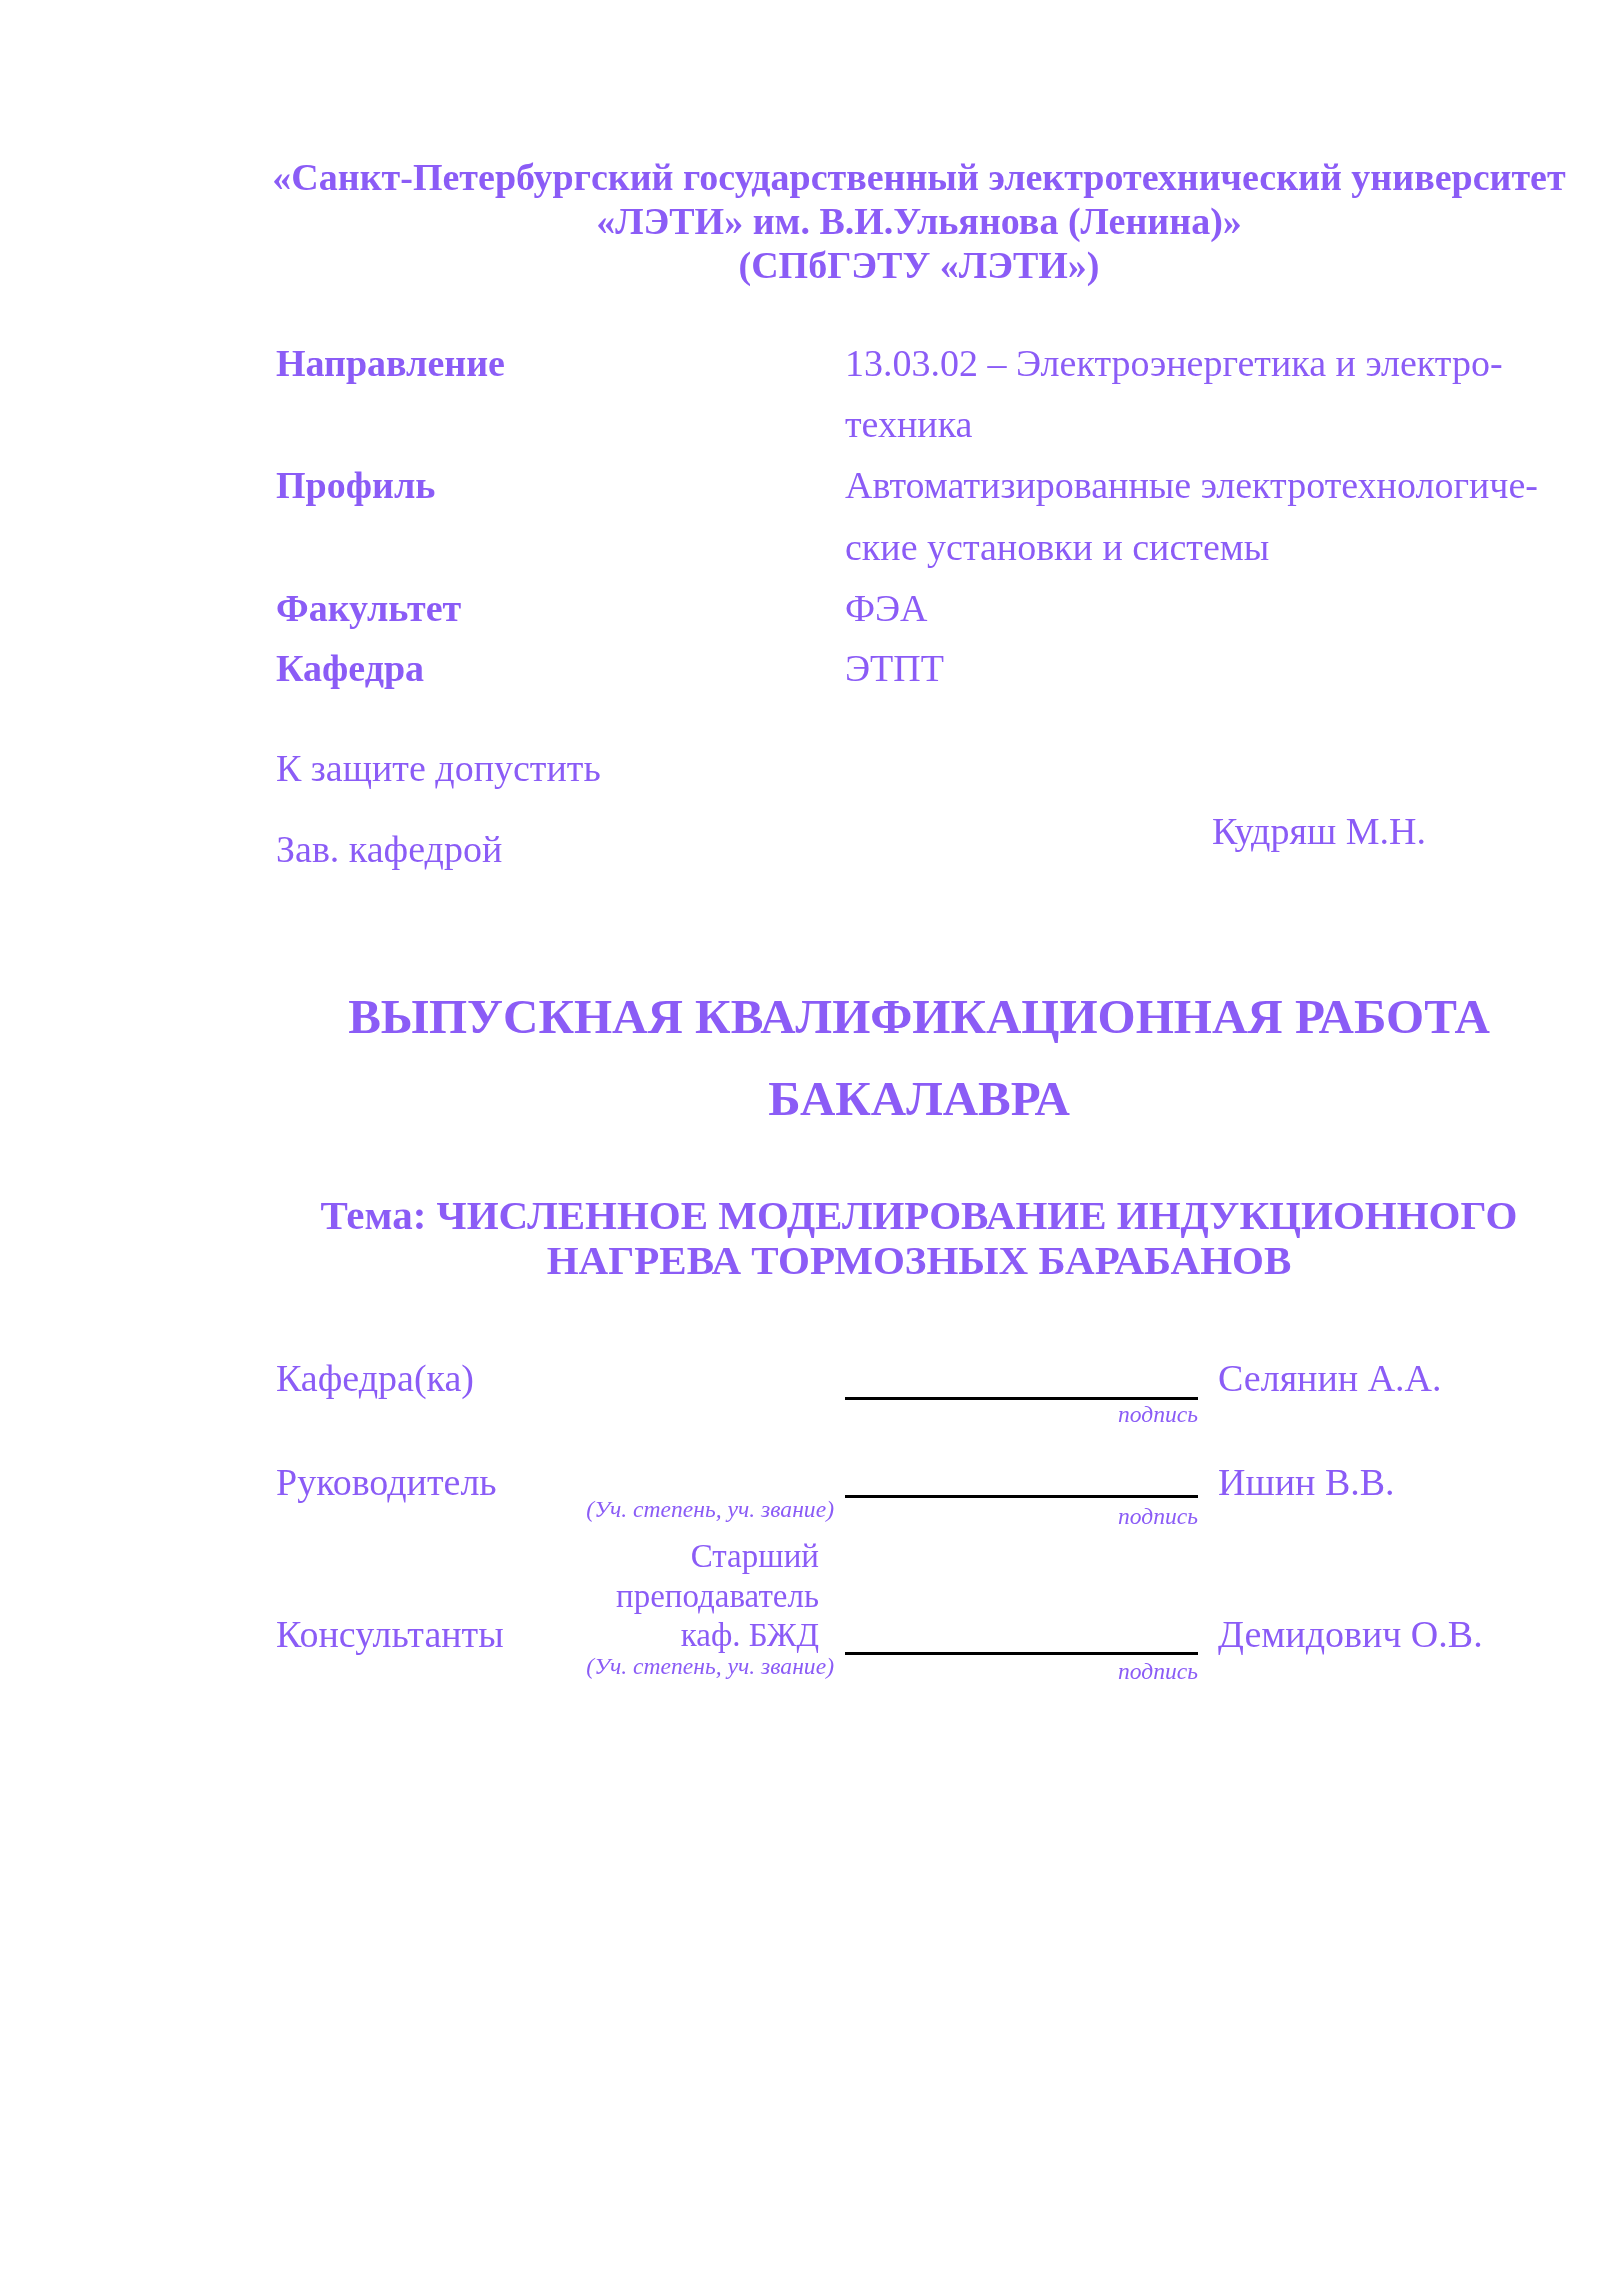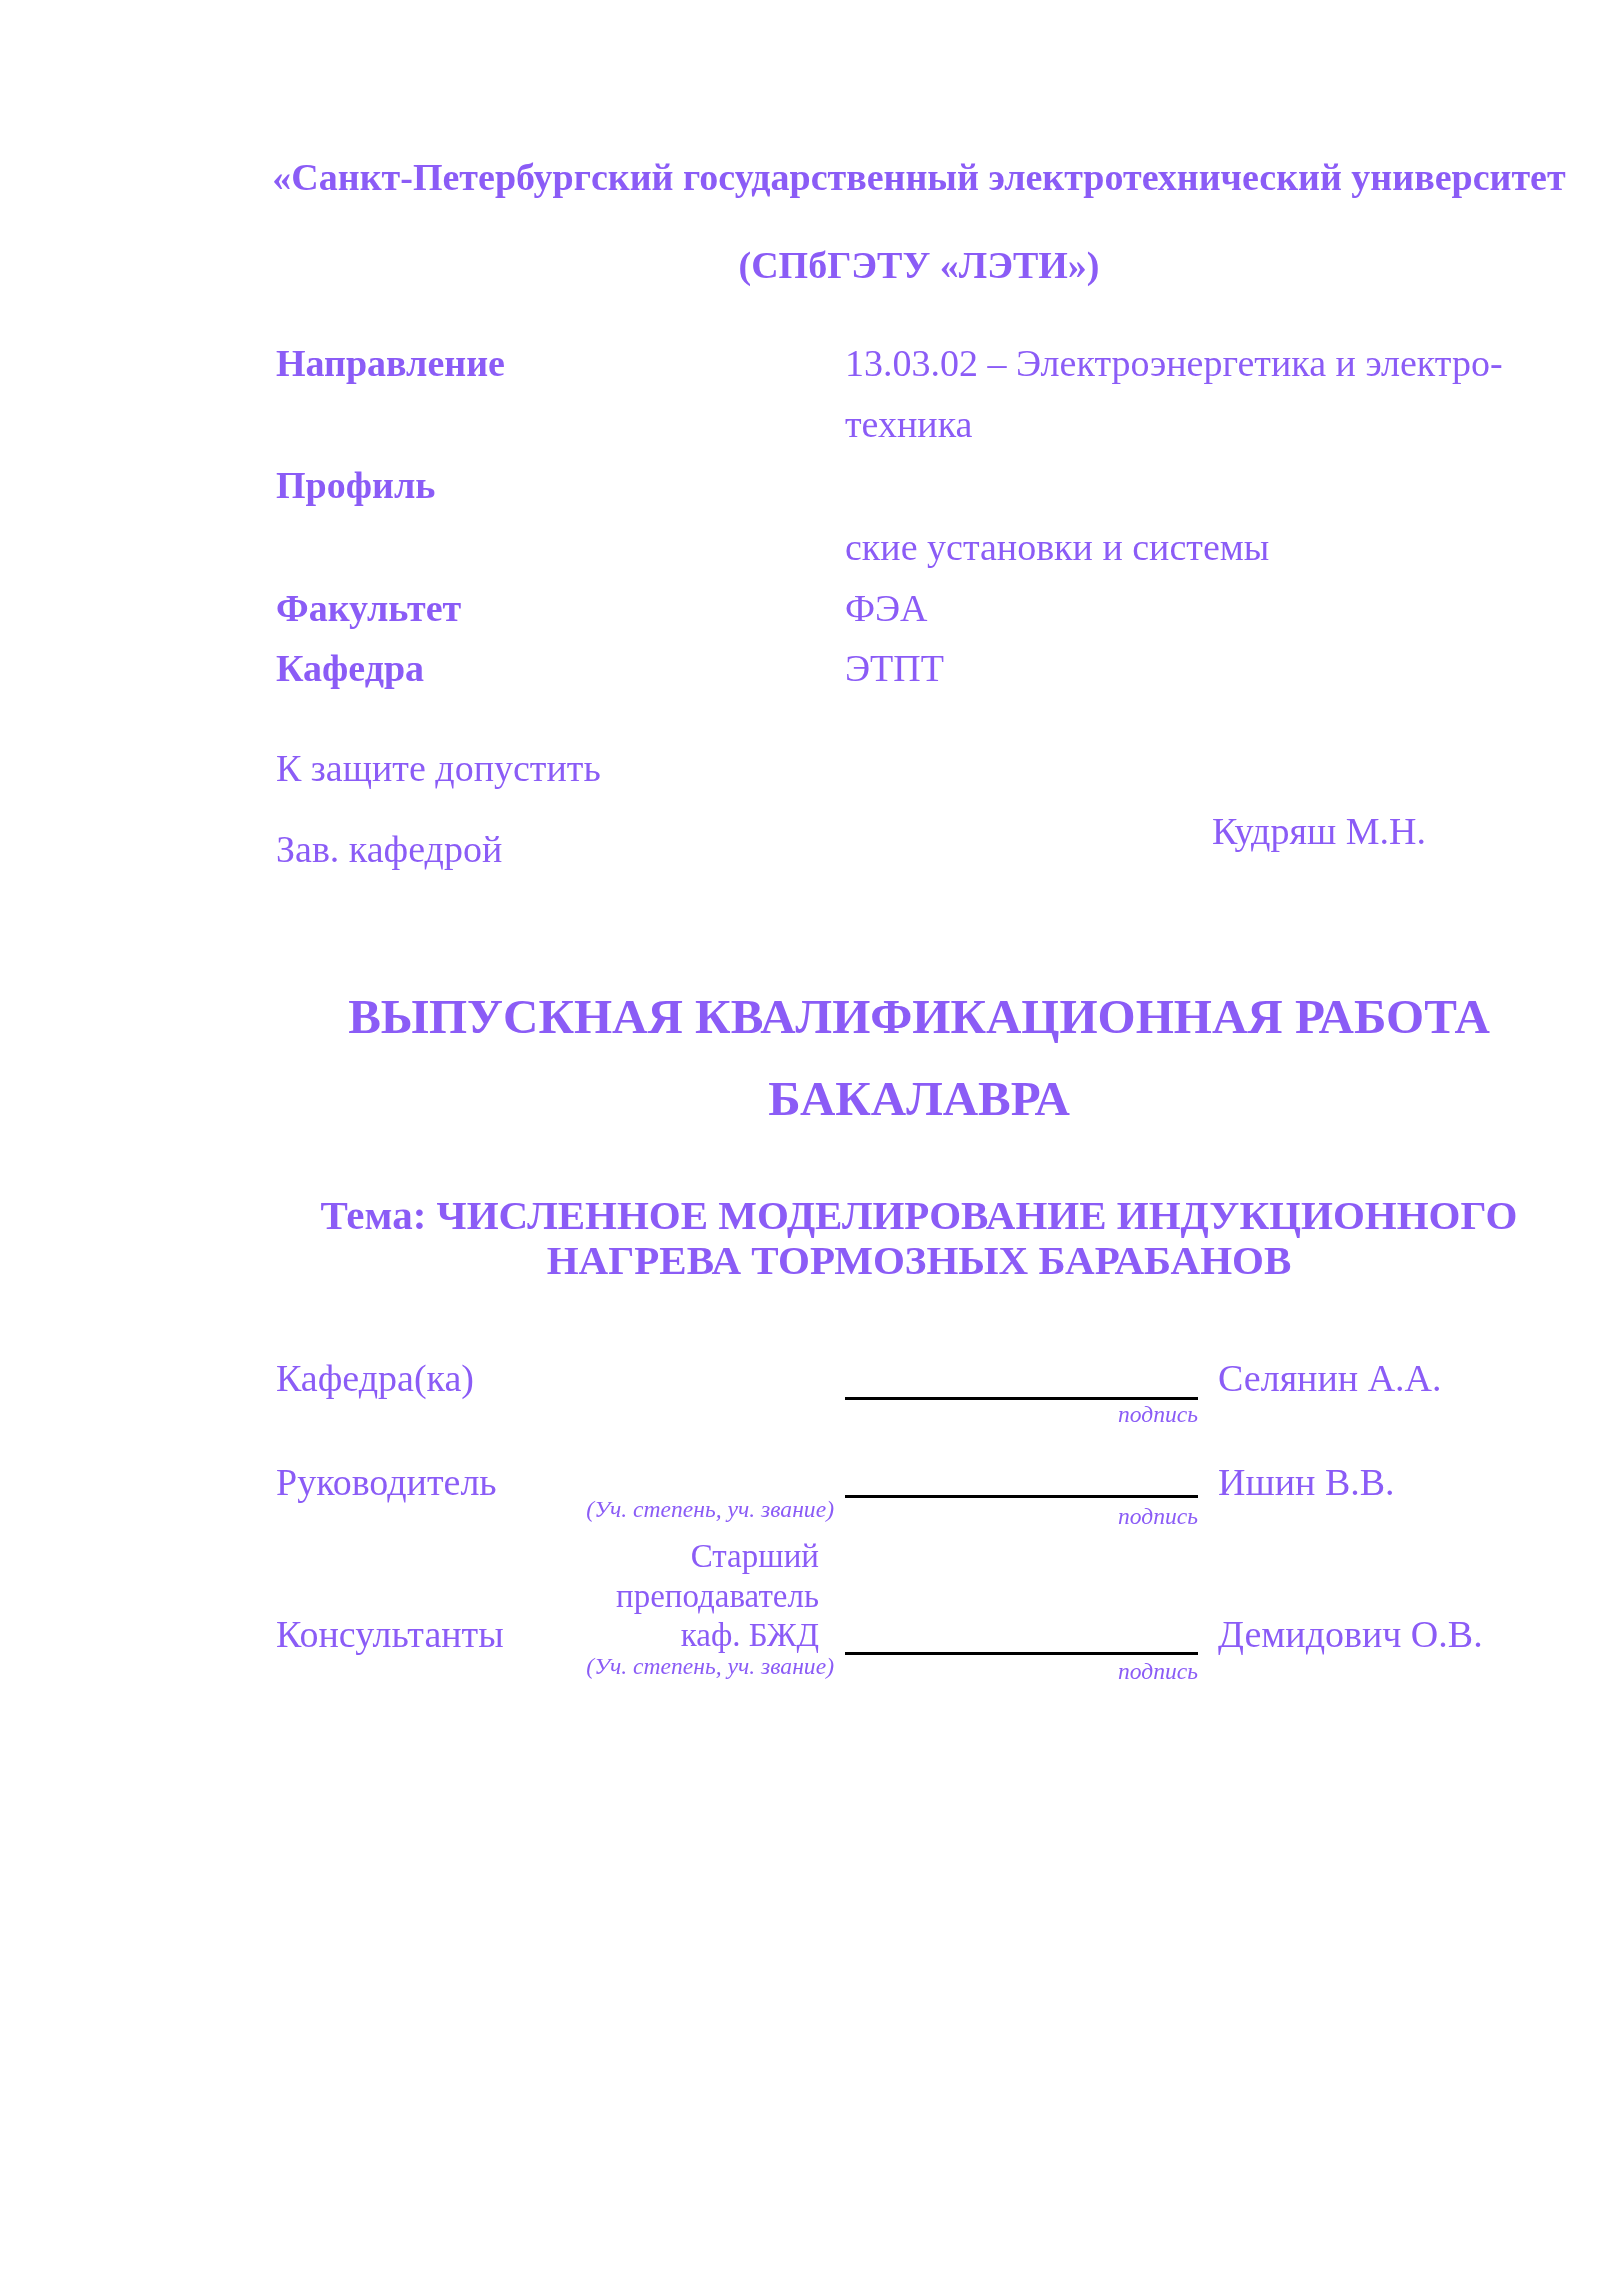--- a/index.html
+++ b/index.html
@@ -85,27 +85,29 @@
   .value-col {
     left: 801px;
   }
 </style>
 </head>
 <body>
 
 <div class="page">
 
   <div class="abs centered hdr" style="top:158px">«Санкт-Петербургский государственный электротехнический университет</div>
+  <div class="abs centered hdr" style="top:202px">«ЛЭТИ» им. В.И.Ульянова (Ленина)»</div>
   <div class="abs centered hdr" style="top:246px">(СПбГЭТУ «ЛЭТИ»)</div>
 
   <div class="abs label-col label" style="top:344px">Направление</div>
   <div class="abs value-col body-text" style="top:344px">13.03.02 – Электроэнергетика и электро-</div>
   <div class="abs value-col body-text" style="top:405px">техника</div>
 
   <div class="abs label-col label" style="top:466px">Профиль</div>
+  <div class="abs value-col body-text" style="top:466px">Автоматизированные электротехнологиче-</div>
   <div class="abs value-col body-text" style="top:528px">ские установки и системы</div>
 
   <div class="abs label-col label" style="top:589px">Факультет</div>
   <div class="abs value-col body-text" style="top:589px">ФЭА</div>
 
   <div class="abs label-col label" style="top:649px">Кафедра</div>
   <div class="abs value-col body-text" style="top:649px">ЭТПТ</div>
 
   <div class="abs label-col body-text italic" style="top:749px">К защите допустить</div>
   <div class="abs label-col body-text" style="top:830px">Зав. кафедрой</div>

